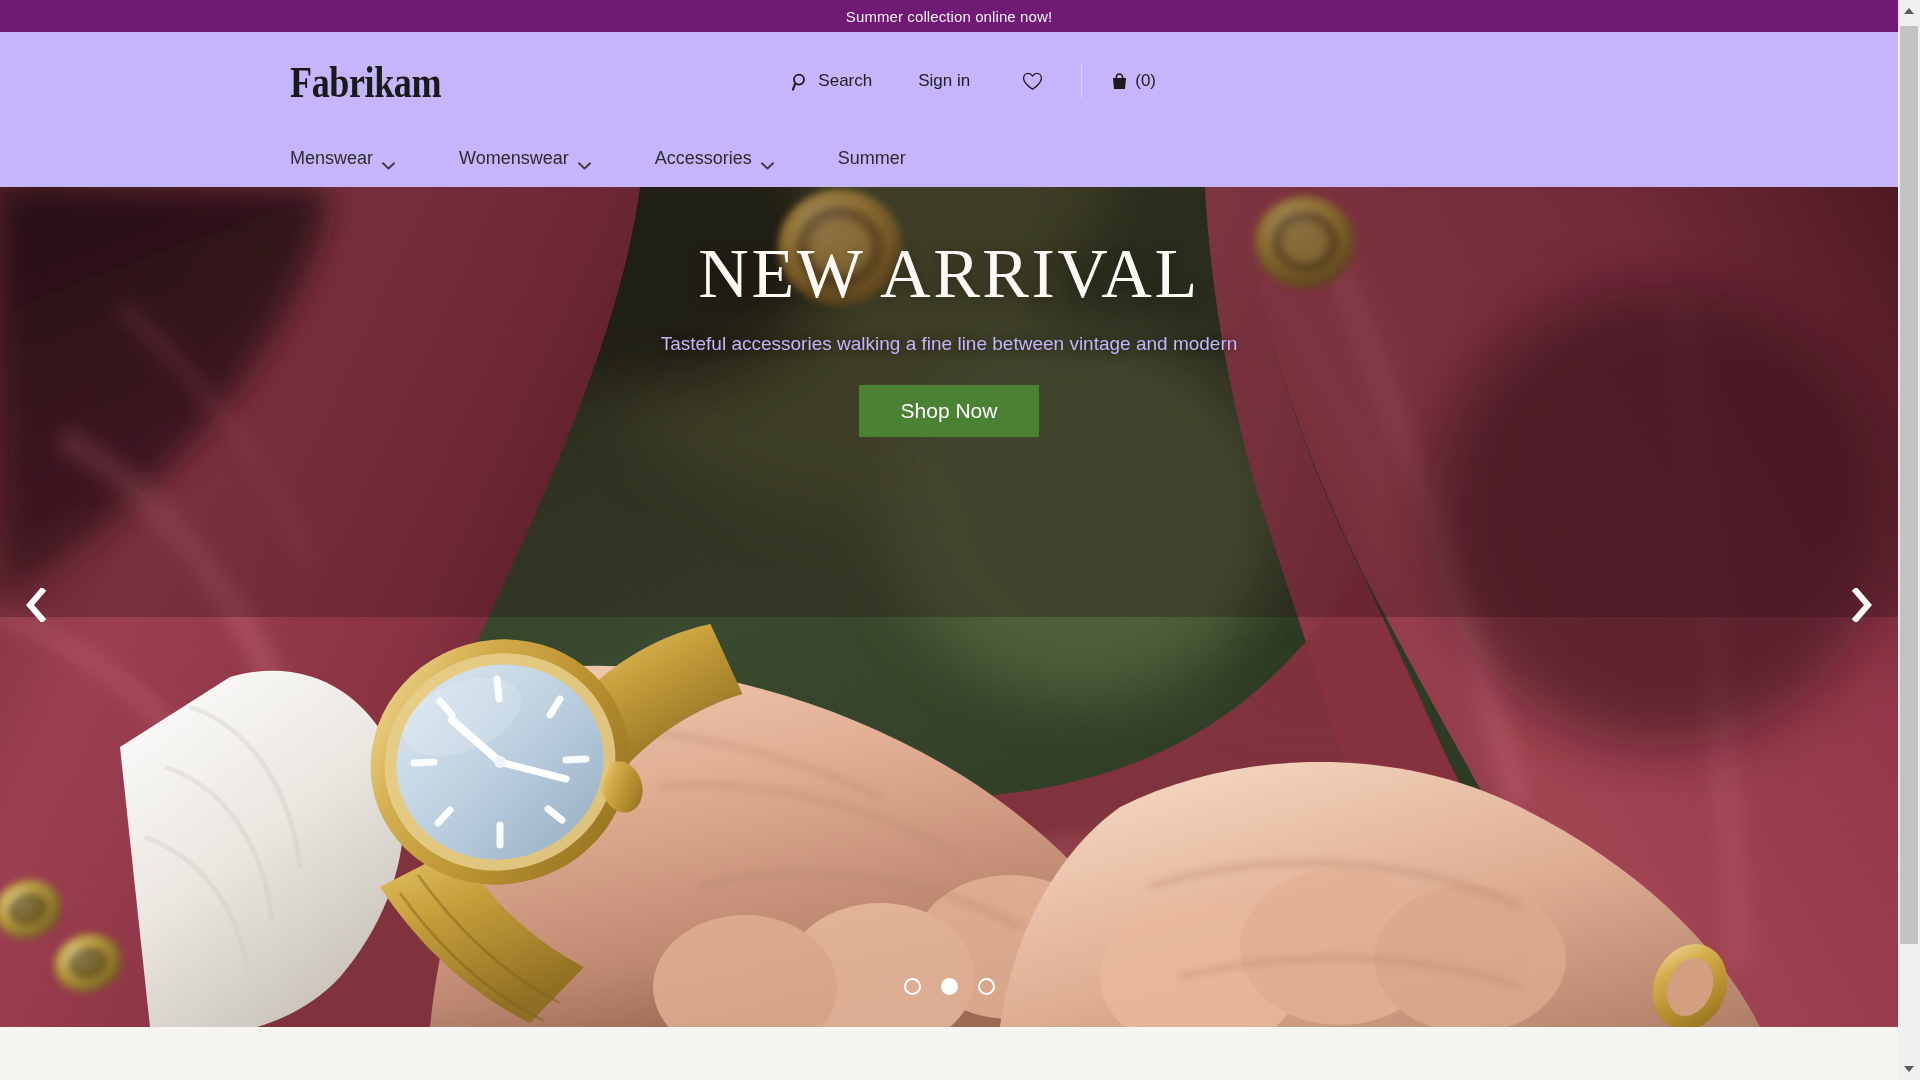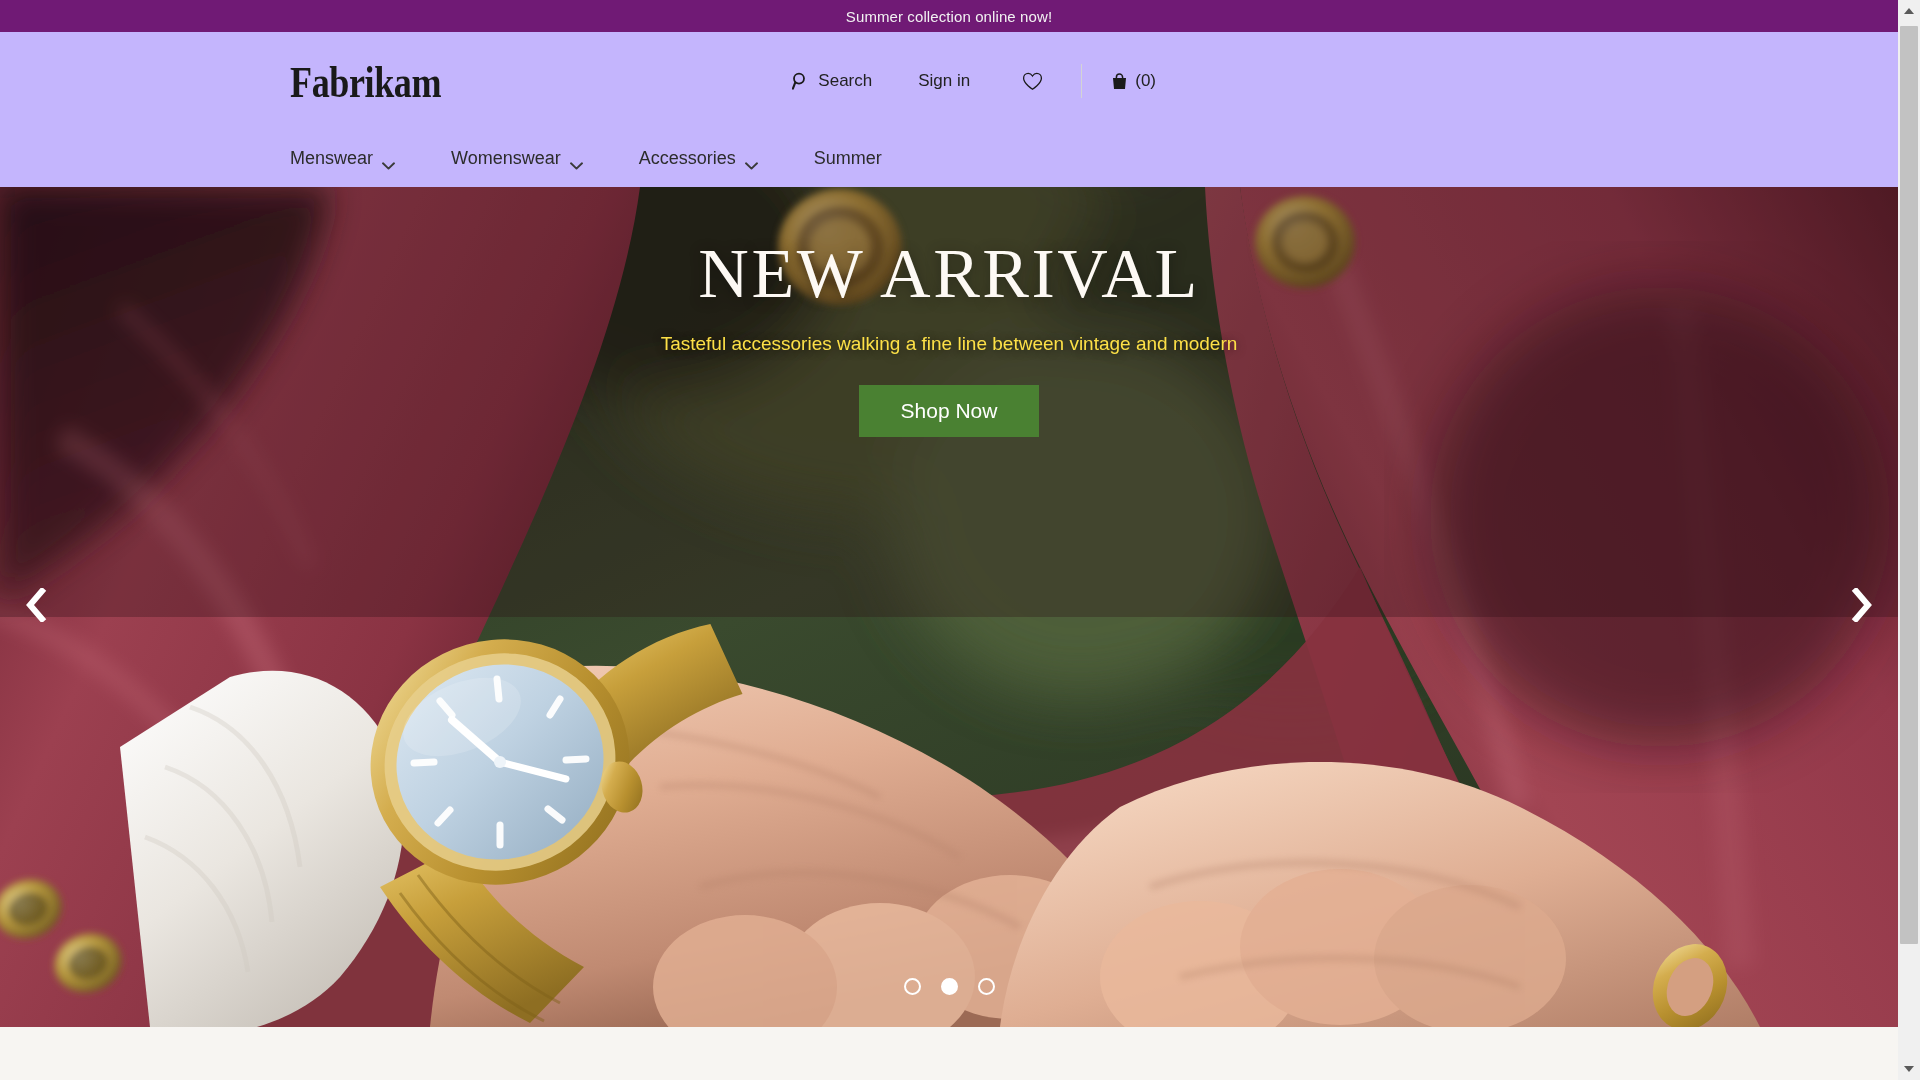--- a/index.html
+++ b/index.html
@@ -52,21 +52,21 @@
     padding-top:4px;
     cursor:pointer;
   }
   .header-actions {
     margin-left:auto;
     margin-right:0;
     display:flex; align-items:center;
     padding-right:742px;
   }
   .ha-item {
-    display:flex; align-items:center;
+    display:flex; align-items:flex-end;
     color:#222;
     font-size:17px;
     cursor:pointer;
     white-space:nowrap;
   }
   .ha-search { gap:9px; margin-right:46px; }
   .ha-signin { margin-right:52px; }
   .ha-heart  { margin-right:0; }
   .ha-divider {
     width:1px; height:34px; background:#d4d4d4;
@@ -75,21 +75,21 @@
   .ha-bag { gap:6px; }
   .ha-bag .bagcount { font-size:17px; color:#222; }
 
   .icon-svg { display:block; }
 
   
   .nav {
     display:flex; align-items:center;
     height:56px;
     padding-left:290px;
-    gap:0;
+    gap:8px;
   }
   .nav-item {
     display:flex; align-items:center; gap:9px;
     font-size:18px; color:#2c2c2c;
     margin-right:56px;
     cursor:pointer;
     white-space:nowrap;
   }
   .nav-item:last-child { margin-right:0; }
   .chev {
@@ -122,21 +122,21 @@
     font-size:70px;
     color:#fdf9f4;
     letter-spacing:2.5px;
     font-weight:400;
     line-height:1.05;
     text-shadow:0 2px 14px rgba(0,0,0,.35);
   }
   .hero-sub {
     margin-top:22px;
     font-size:19px;
-    color:#fde047;
+    color:#c4b5fd;
     font-weight:400;
     text-shadow:0 1px 8px rgba(0,0,0,.5);
   }
   .hero-cta {
     margin-top:30px;
     display:inline-block;
     background:#4a8132;
     color:#ffffff;
     font-size:21px;
     padding:14px 42px;

